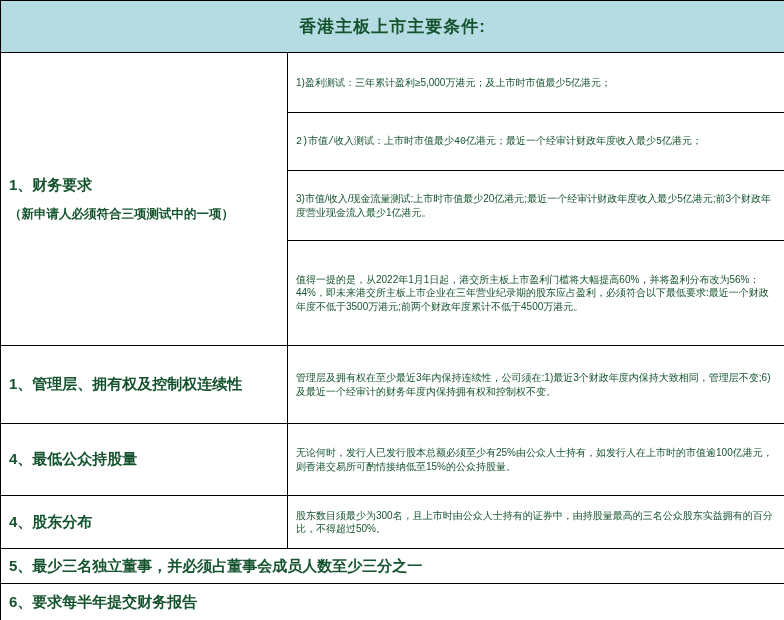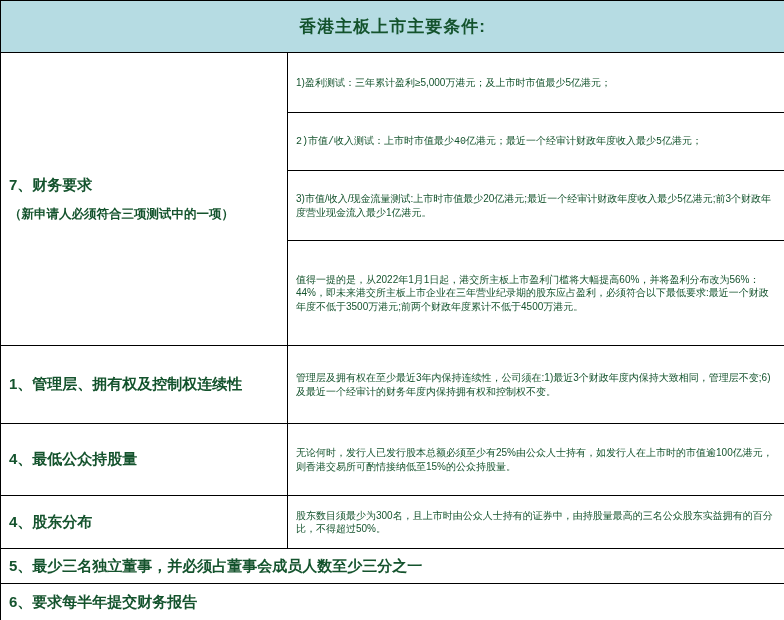--- a/index.html
+++ b/index.html
@@ -78,21 +78,21 @@
       <col style="width:287px">
       <col style="width:497px">
     </colgroup>
     <tbody>
       <tr class="r-header">
         <td class="header-cell" colspan="2">香港主板上市主要条件:</td>
       </tr>
 
       <tr class="r-test1">
         <td class="label-cell" rowspan="4">
-          <div>7、财务要求</div>
+          <div>1、财务要求</div>
           <div class="sub-label">（新申请人必须符合三项测试中的一项）</div>
         </td>
         <td class="detail-cell">1)盈利测试：三年累计盈利≥5,000万港元；及上市时市值最少5亿港元；</td>
       </tr>
       <tr class="r-test2">
         <td class="detail-cell">2)市值/收入测试：上市时市值最少40亿港元；最近一个经审计财政年度收入最少5亿港元；</td>
       </tr>
       <tr class="r-test3">
         <td class="detail-cell">3)市值/收入/现金流量测试:上市时市值最少20亿港元;最近一个经审计财政年度收入最少5亿港元;前3个财政年度营业现金流入最少1亿港元。</td>
       </tr>

